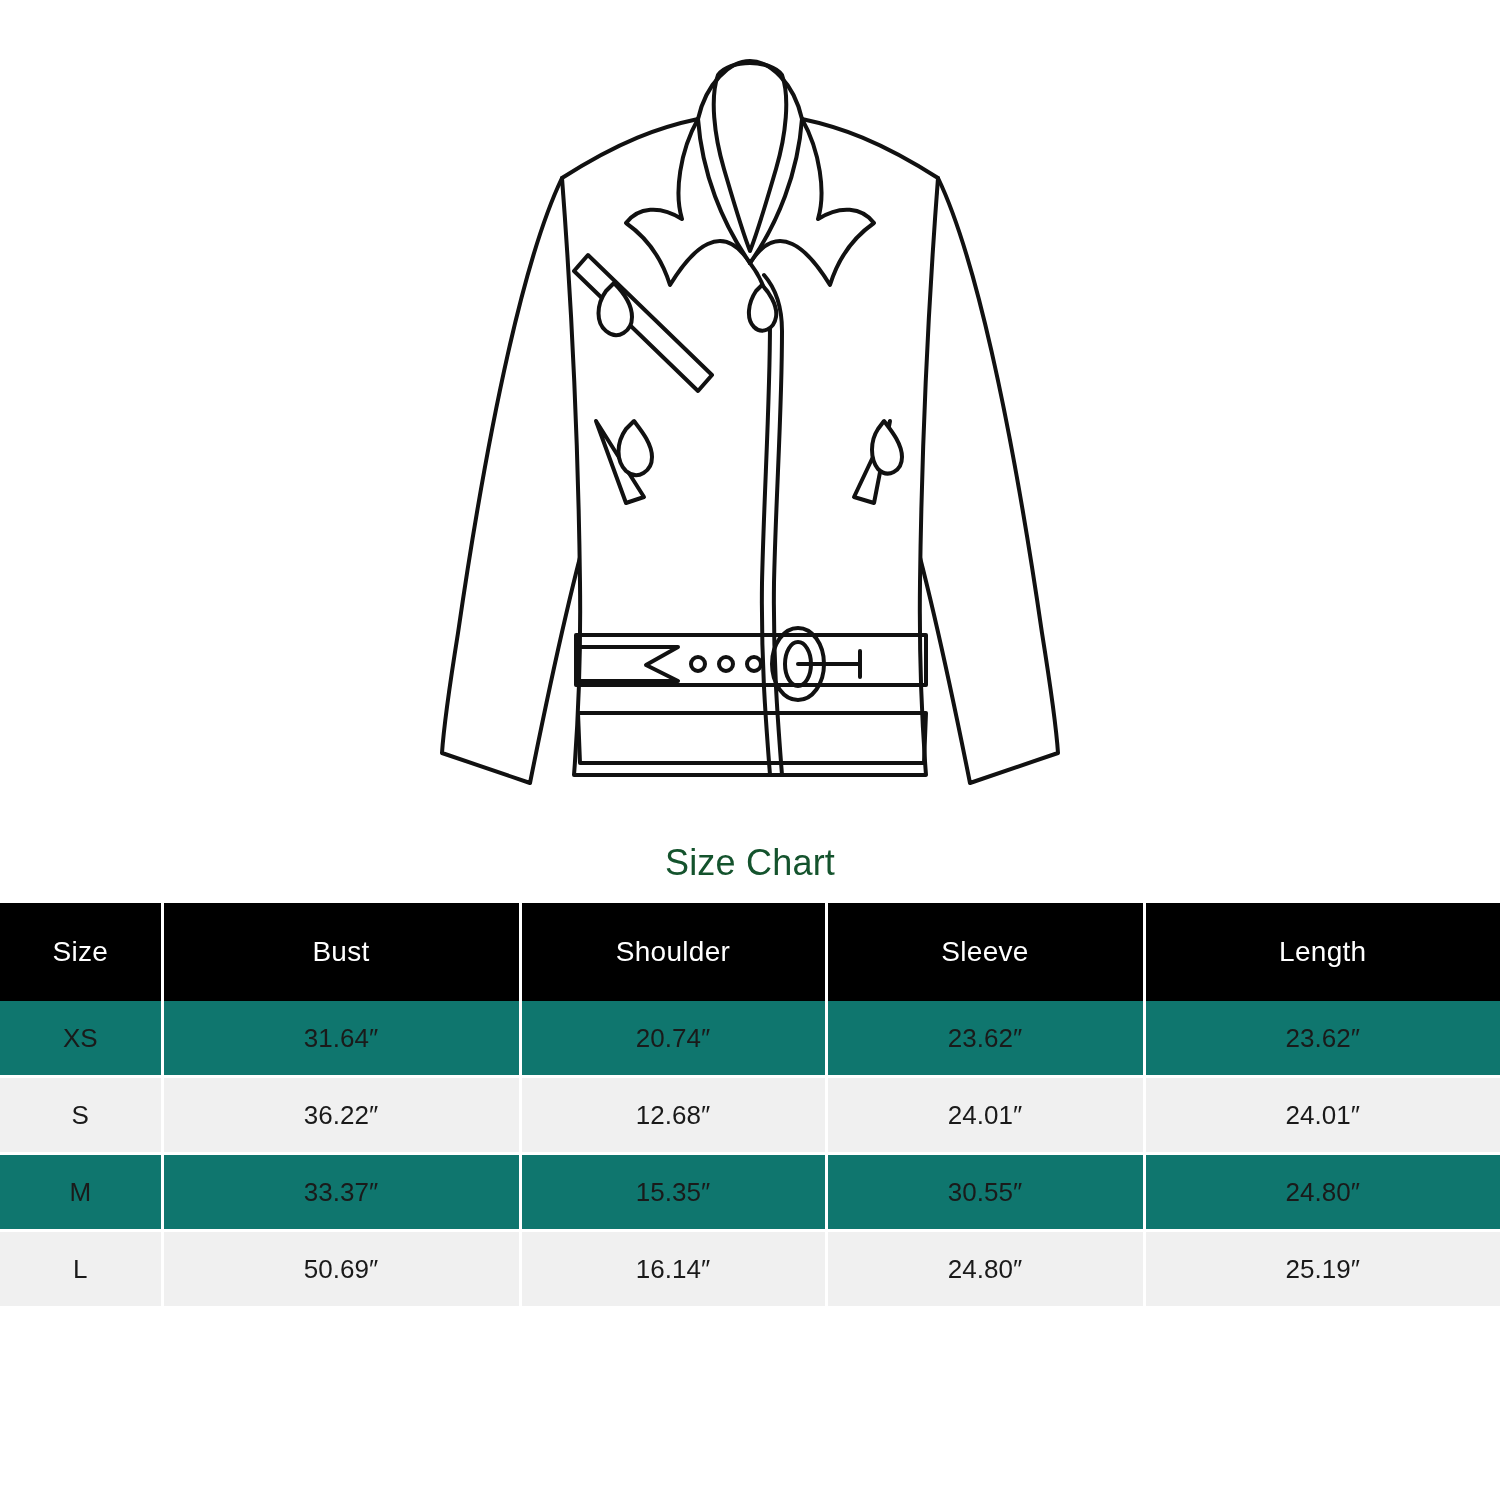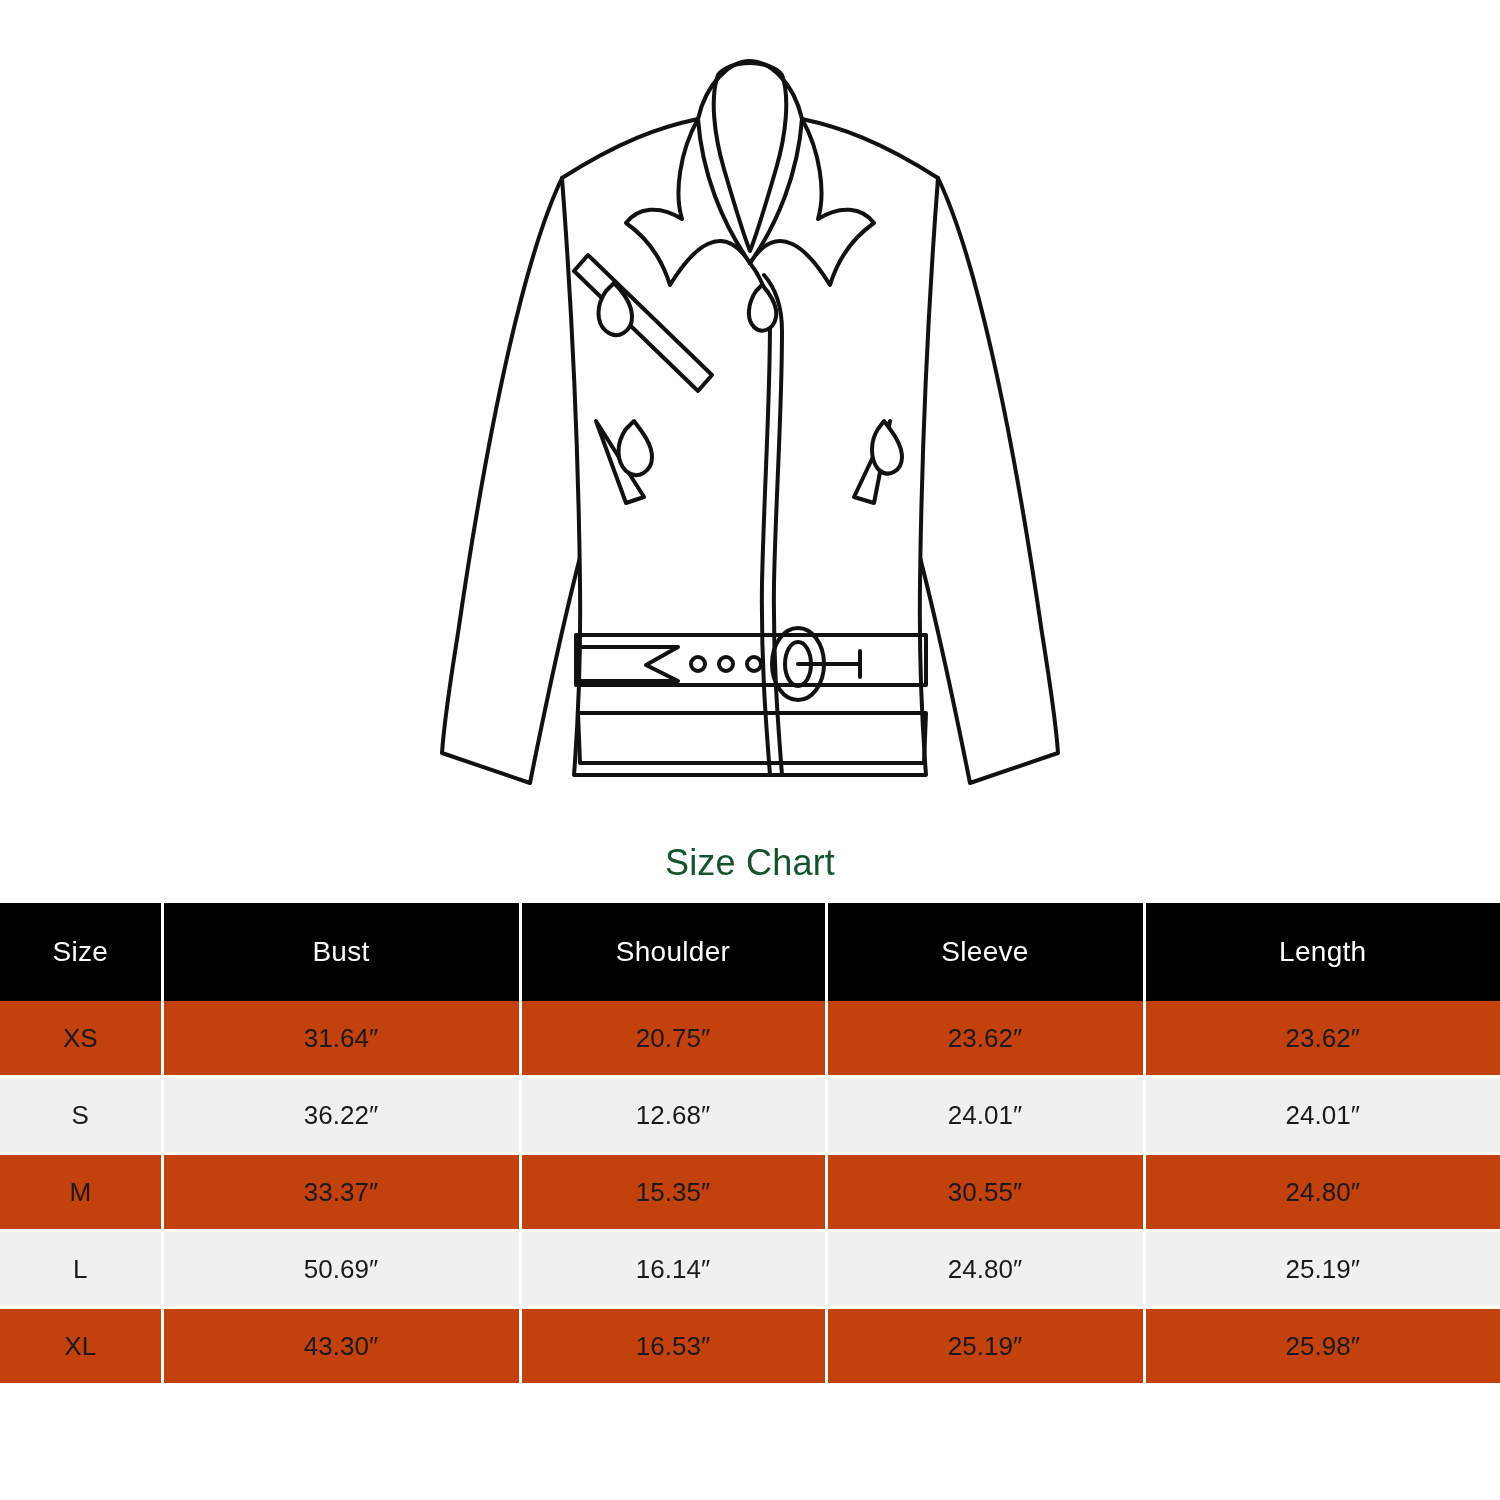--- a/index.html
+++ b/index.html
@@ -67,21 +67,21 @@
     height: 72px;
     text-align: center;
     font-size: 26px;
     font-weight: 400;
     color: #1a1a1a;
     border-right: 3px solid #ffffff;
     border-bottom: 3px solid #ffffff;
   }
   table.size-table td:last-child { border-right: none; }
 
-  tr.row-odd td  { background: #c2410c; }
+  tr.row-odd td  { background: #0f766e; }
   tr.row-even td { background: #f0f0f0; }
   tr.row-last td { border-bottom: none; }
 </style>
 </head>
 <body>
 
 <div class="page">
 
   <div class="illustration">
     <svg width="640" height="800" viewBox="0 0 640 800" fill="none">
@@ -154,21 +154,21 @@
         <th>Bust</th>
         <th>Shoulder</th>
         <th>Sleeve</th>
         <th>Length</th>
       </tr>
     </thead>
     <tbody>
       <tr class="row-odd">
         <td>XS</td>
         <td>31.64″</td>
-        <td>20.75″</td>
+        <td>20.74″</td>
         <td>23.62″</td>
         <td>23.62″</td>
       </tr>
       <tr class="row-even">
         <td>S</td>
         <td>36.22″</td>
         <td>12.68″</td>
         <td>24.01″</td>
         <td>24.01″</td>
       </tr>
@@ -179,23 +179,16 @@
         <td>30.55″</td>
         <td>24.80″</td>
       </tr>
       <tr class="row-even">
         <td>L</td>
         <td>50.69″</td>
         <td>16.14″</td>
         <td>24.80″</td>
         <td>25.19″</td>
       </tr>
-      <tr class="row-odd">
-        <td>XL</td>
-        <td>43.30″</td>
-        <td>16.53″</td>
-        <td>25.19″</td>
-        <td>25.98″</td>
-      </tr>
     </tbody>
   </table>
 
 </div>
 
 </body></html>

